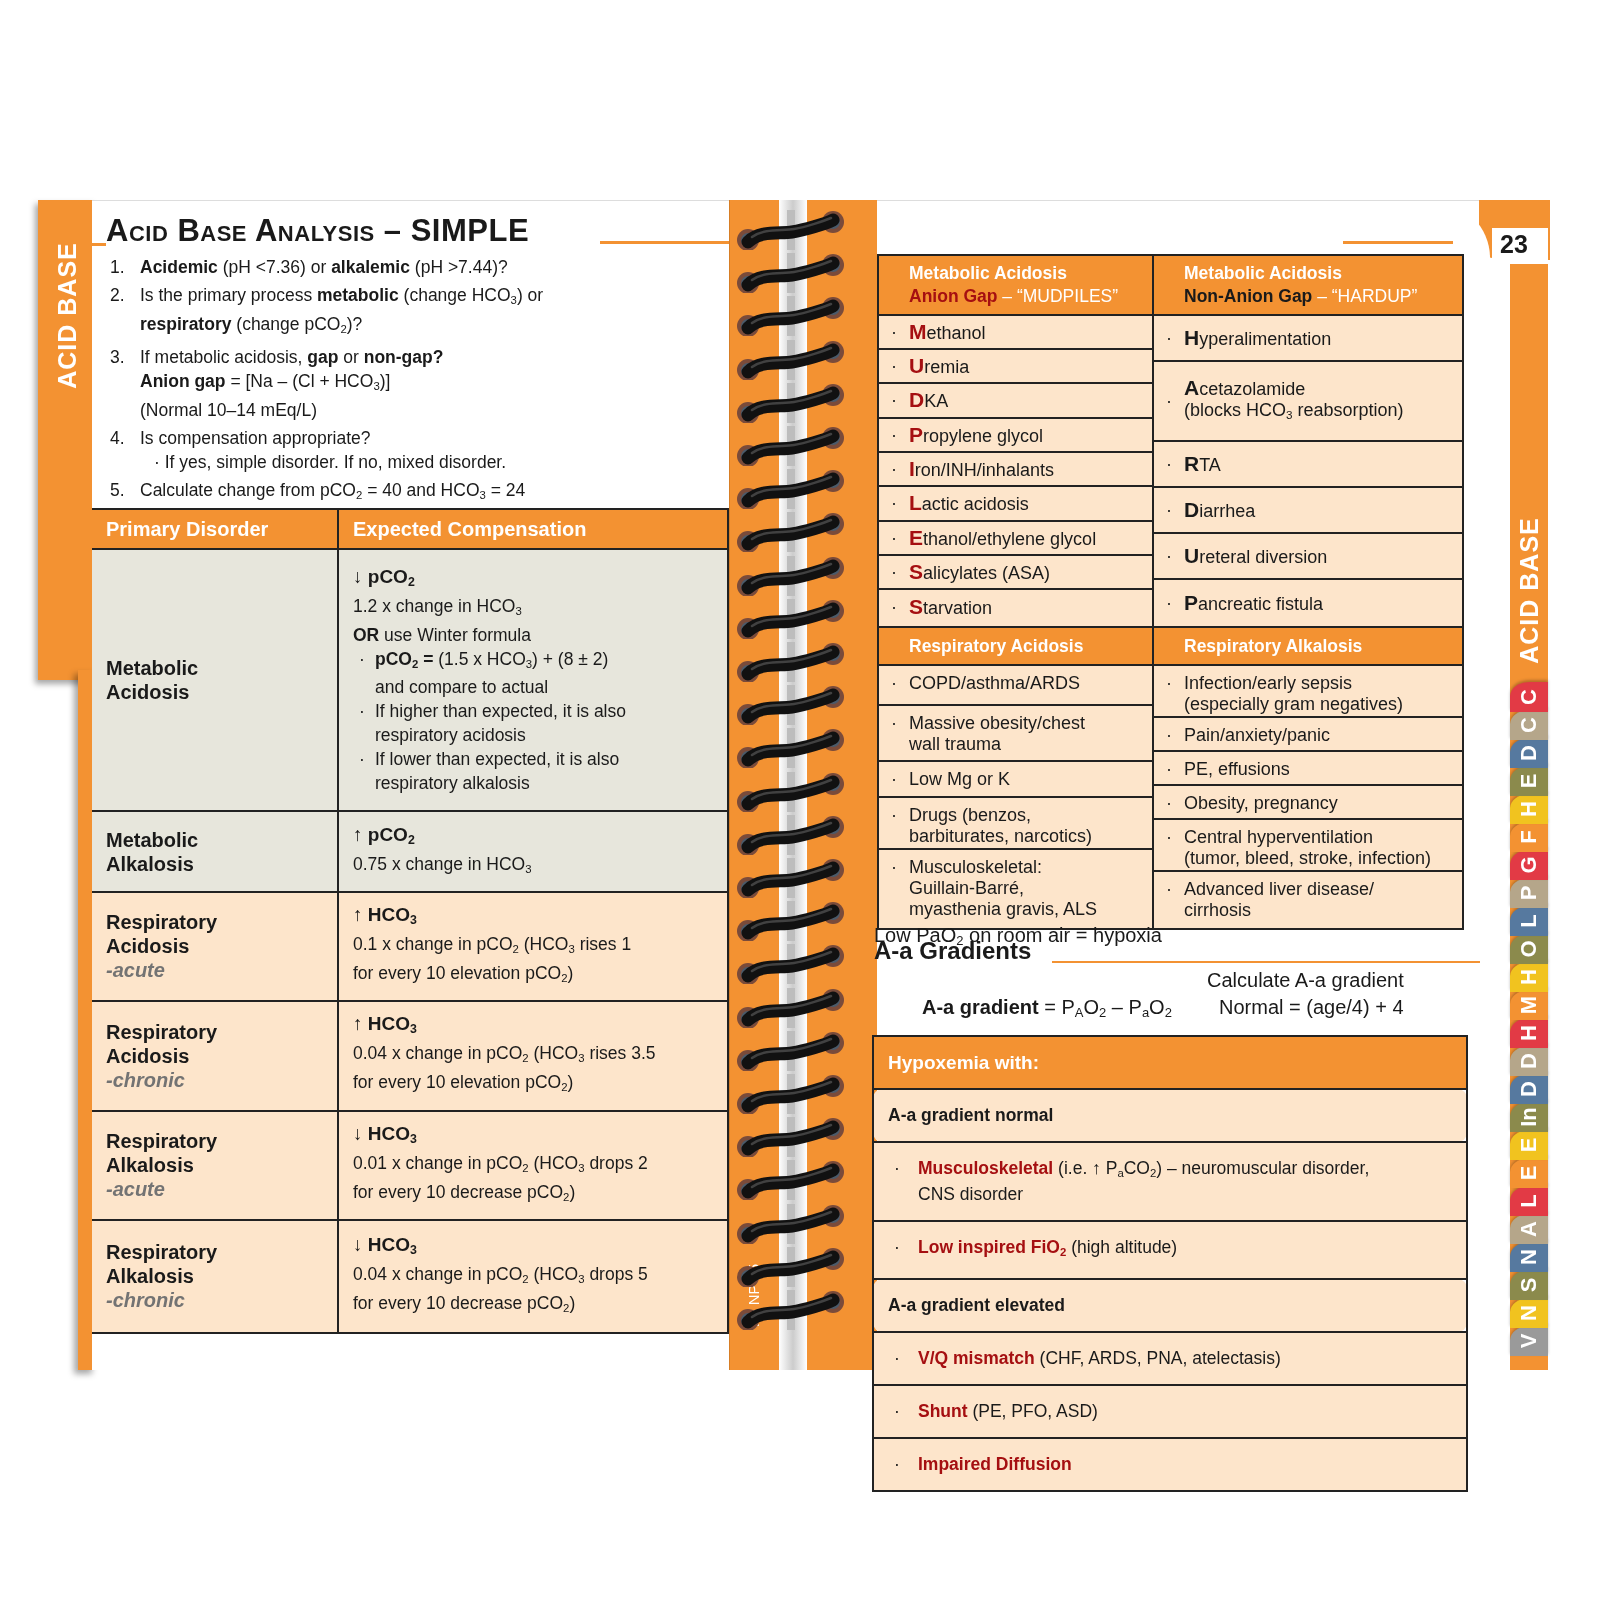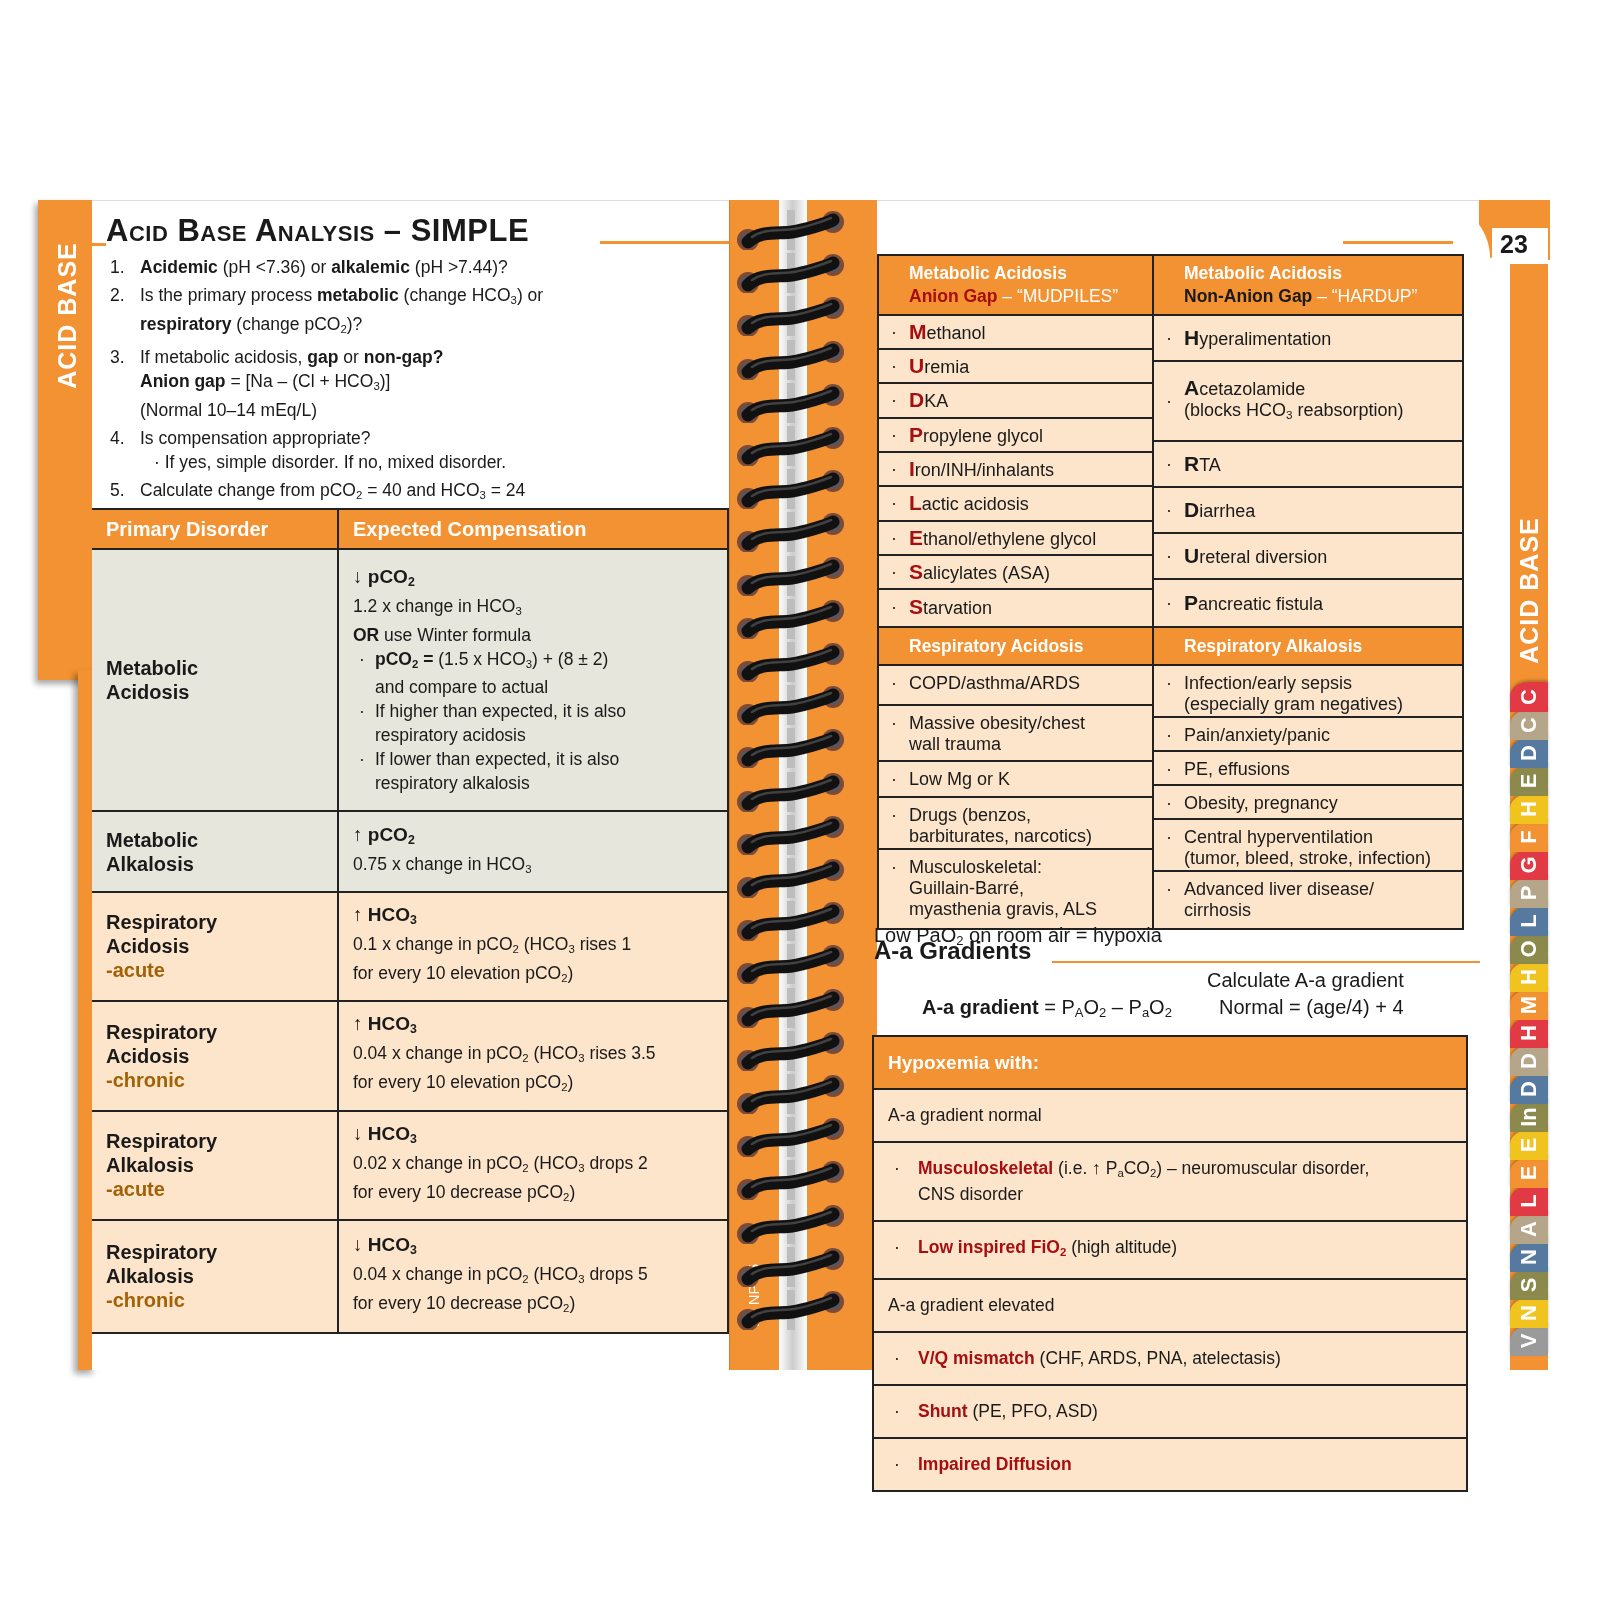--- a/index.html
+++ b/index.html
@@ -48,21 +48,21 @@
     background: #f39232; color: #fff; font-weight: 900; font-size: 20px; text-align: left;
     padding: 7px 14px; border-right: 2px solid #222; border-bottom: 2px solid #222; height: 40px;
   }
   .comp-table td {
     vertical-align: middle; padding: 10px 14px; border-right: 2px solid #222; border-bottom: 2px solid #222;
     font-size: 17.5px; line-height: 24px;
   }
   .comp-table tr.grey td { background: #e7e6dc; }
   .comp-table tr.peach td { background: #fde5cb; }
   .comp-table td.disorder { width: 246px; font-weight: 900; font-size: 20px; line-height: 24px; }
-  .qualifier { color: #a16207; font-weight: 900; }
+  .qualifier { color: #737373; font-style: italic; font-weight: 900; }
   .change-head { font-weight: 900; font-size: 19px; }
   .bullet-line { display: flex; }
   .bullet-line .dot { width: 22px; flex: none; padding-left: 6px; }
 
   
   .spine-left { position: absolute; left: 729px; top: 200px; width: 50px; height: 1170px; background: #f39232; border-left: 1px solid #d77e25; }
   .spine-gap { position: absolute; left: 779px; top: 200px; width: 28px; height: 1170px; background: linear-gradient(90deg,#fff,#ccc,#fff); }
   .spine-right { position: absolute; left: 807px; top: 200px; width: 70px; height: 1170px; background: #f39232; }
   .spine-text { position: absolute; left: 742px; top: 1240px; width: 24px; height: 110px; display: flex; align-items: center; justify-content: center; }
   .spine-text span { transform: rotate(-90deg); white-space: nowrap; color: #fff; font-size: 15px; }
@@ -115,21 +115,21 @@
   .mnemonic-dark { color: #1a1a1a; font-weight: 900; font-size: 21px; }
 
   .subsection-head { background: #f39232; color: #fff; font-weight: 900; font-size: 17.5px; text-align: left; padding: 6px 30px; height: 38px; }
 
   .section-title { position: absolute; font-weight: 900; font-size: 24px; color: #1a1a1a; white-space: nowrap; }
   .aa-text { position: absolute; font-size: 20px; line-height: 27px; color: #1a1a1a; white-space: nowrap; }
 
   .hypox-table { position: absolute; left: -5px; top: 834px; width: 596px; border-collapse: collapse; border: 2px solid #222; }
   .hypox-table td { border: 2px solid #222; background: #fde5cb; padding: 15px 14px; font-size: 17.5px; line-height: 21px; }
   .hypox-table tr.head td { background: #f39232; color: #fff; font-weight: 900; font-size: 19px; }
-  .hypox-table tr.grp td { font-weight: normal; }
+  .hypox-table tr.grp td { font-weight: bold; border-radius: 9px; }
   .hypox-table .red { color: #a50f11; font-weight: bold; }
   .hypox-table .bl { display: flex; padding-left: 6px; }
   .hypox-table .bl .dot { width: 24px; flex: none; }
 </style>
 </head>
 <body>
 
 <div class="left-tab"></div>
 <div class="left-tab-lower"></div>
 <div class="left-tab-label">
@@ -218,21 +218,21 @@
       <td>
         <div class="change-head"><span>↑</span> <span>HCO</span><sub>3</sub></div>
         <div><span>0.04 x change in pCO</span><sub>2</sub><span> (HCO</span><sub>3</sub><span> rises 3.5</span></div>
         <div><span>for every 10 elevation pCO</span><sub>2</sub><span>)</span></div>
       </td>
     </tr>
     <tr class="peach" style="height:107px;">
       <td class="disorder"><span>Respiratory</span><br><span>Alkalosis</span><br><span class="qualifier">-acute</span></td>
       <td>
         <div class="change-head"><span>↓</span> <span>HCO</span><sub>3</sub></div>
-        <div><span>0.02 x change in pCO</span><sub>2</sub><span> (HCO</span><sub>3</sub><span> drops 2</span></div>
+        <div><span>0.01 x change in pCO</span><sub>2</sub><span> (HCO</span><sub>3</sub><span> drops 2</span></div>
         <div><span>for every 10 decrease pCO</span><sub>2</sub><span>)</span></div>
       </td>
     </tr>
     <tr class="peach" style="height:113px;">
       <td class="disorder"><span>Respiratory</span><br><span>Alkalosis</span><br><span class="qualifier">-chronic</span></td>
       <td>
         <div class="change-head"><span>↓</span> <span>HCO</span><sub>3</sub></div>
         <div><span>0.04 x change in pCO</span><sub>2</sub><span> (HCO</span><sub>3</sub><span> drops 5</span></div>
         <div><span>for every 10 decrease pCO</span><sub>2</sub><span>)</span></div>
       </td>

